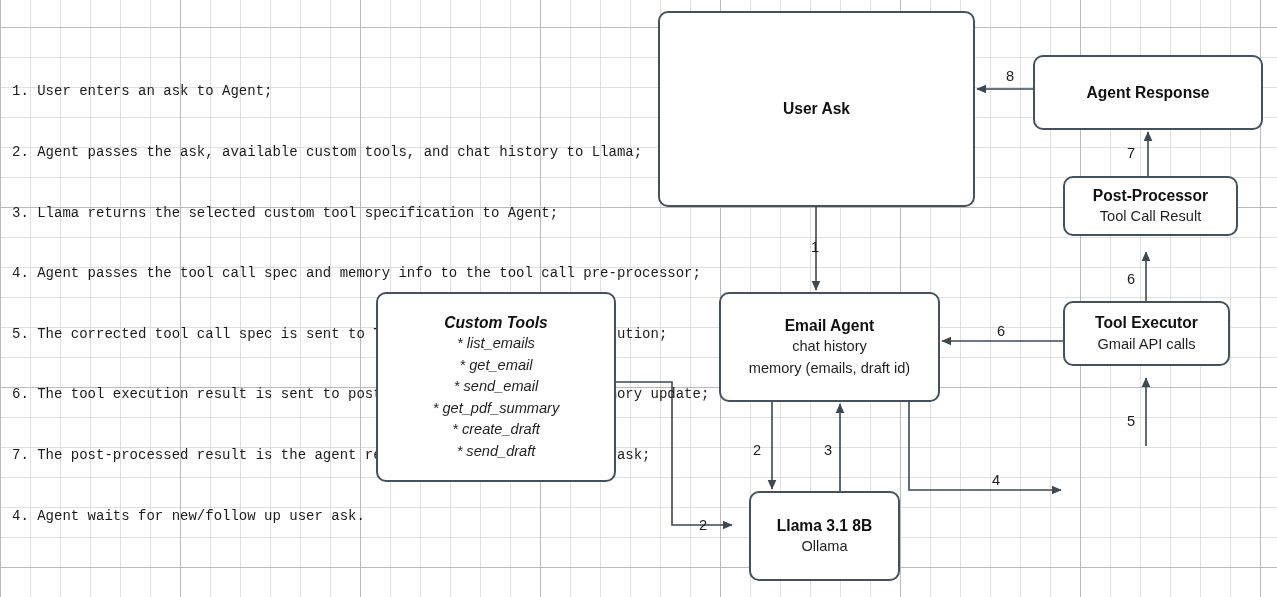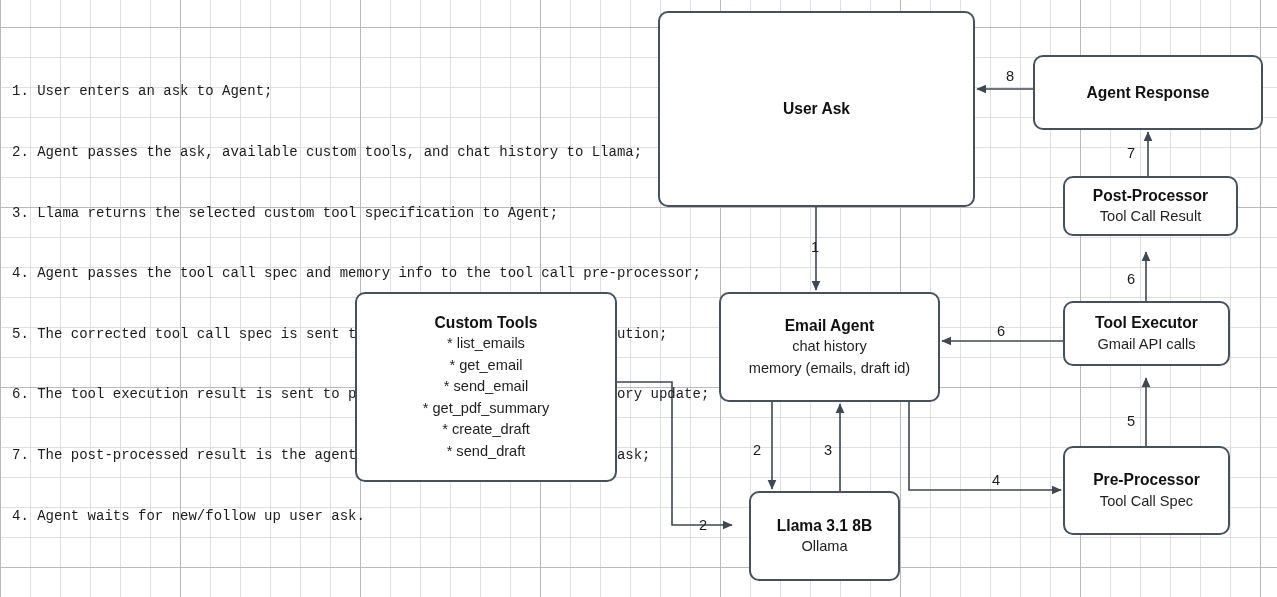--- a/index.html
+++ b/index.html
@@ -126,45 +126,41 @@
 
   <div class="node" style="left: 1033px; top: 55px; width: 230px; height: 75px;">
     <div class="title">Agent Response</div>
   </div>
 
   <div class="node" style="left: 1063px; top: 176px; width: 175px; height: 60px;">
     <div class="title">Post-Processor</div>
     <div class="sub">Tool Call Result</div>
   </div>
 
-  <div class="node" style="left: 355px; top: 292px; width: 262px; height: 190px;">
+  <div class="node" style="left: 376px; top: 292px; width: 240px; height: 190px; font-style: italic;">
     <div class="title">Custom Tools</div>
     <div class="sub">* list_emails
 * get_email
 * send_email
 * get_pdf_summary
 * create_draft
 * send_draft</div>
   </div>
 
   <div class="node" style="left: 719px; top: 292px; width: 221px; height: 110px;">
     <div class="title">Email Agent</div>
     <div class="sub">chat history
 memory (emails, draft id)</div>
   </div>
 
   <div class="node" style="left: 1063px; top: 301px; width: 167px; height: 65px;">
     <div class="title">Tool Executor</div>
     <div class="sub">Gmail API calls</div>
   </div>
 
-  <div class="node" style="left: 1063px; top: 446px; width: 167px; height: 89px;">
-    <div class="title">Pre-Processor</div>
-    <div class="sub">Tool Call Spec</div>
-  </div>
 
   <div class="node" style="left: 734px; top: 491px; width: 151px; height: 90px; margin-left: 15px;">
     <div class="title">Llama 3.1 8B</div>
     <div class="sub">Ollama</div>
   </div>
 
   <div class="edge-label" style="left: 815px; top: 247px;">1</div>
   <div class="edge-label" style="left: 757px; top: 450px;">2</div>
   <div class="edge-label" style="left: 703px; top: 525px;">2</div>
   <div class="edge-label" style="left: 828px; top: 450px;">3</div>

